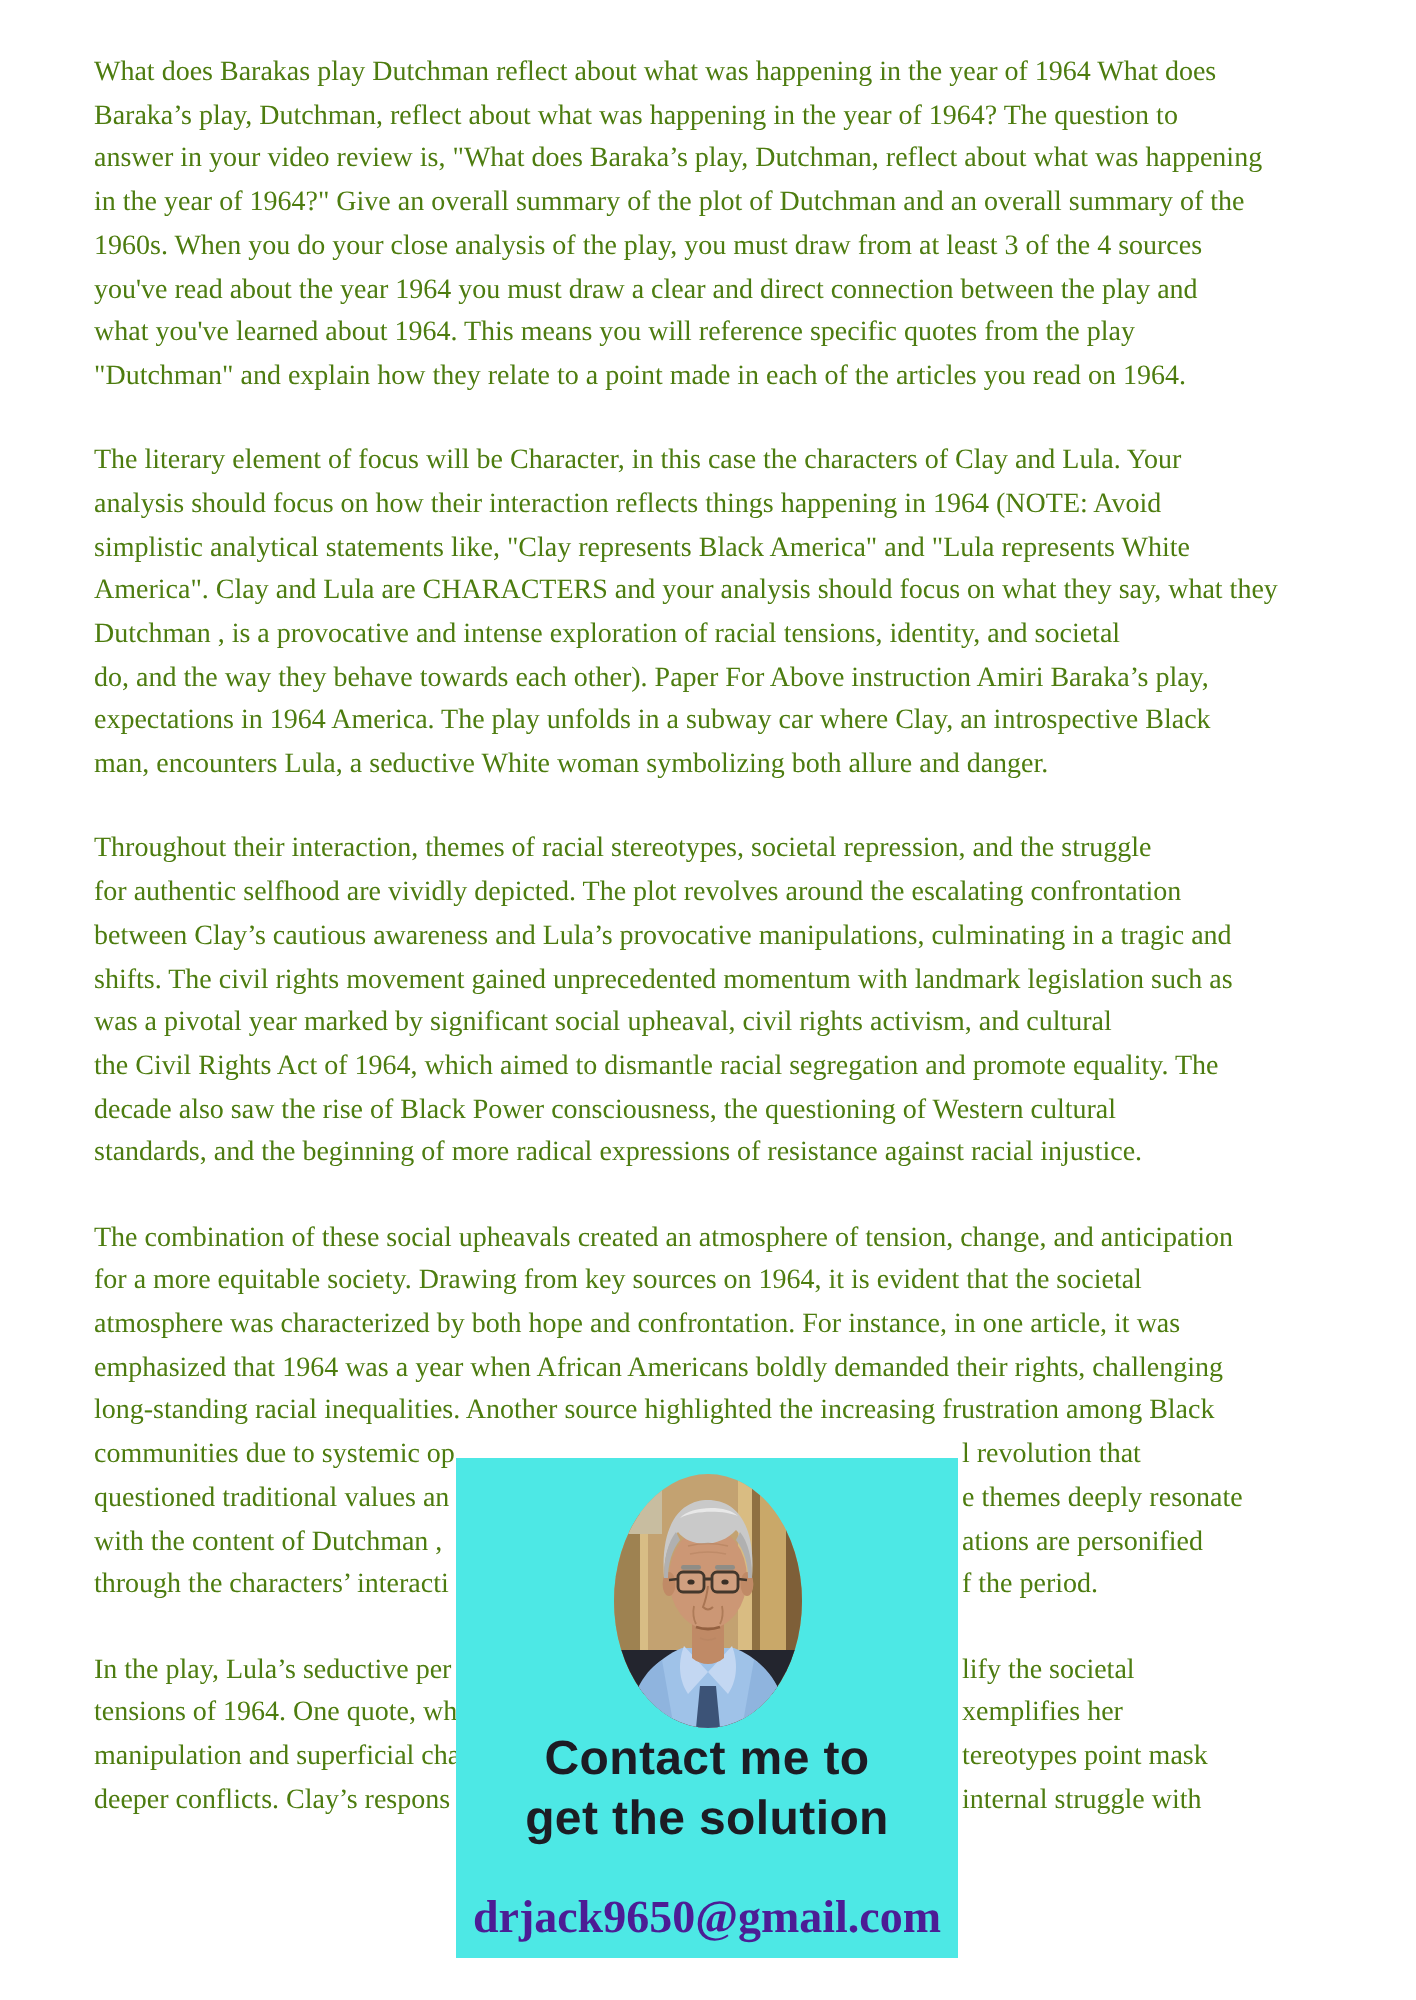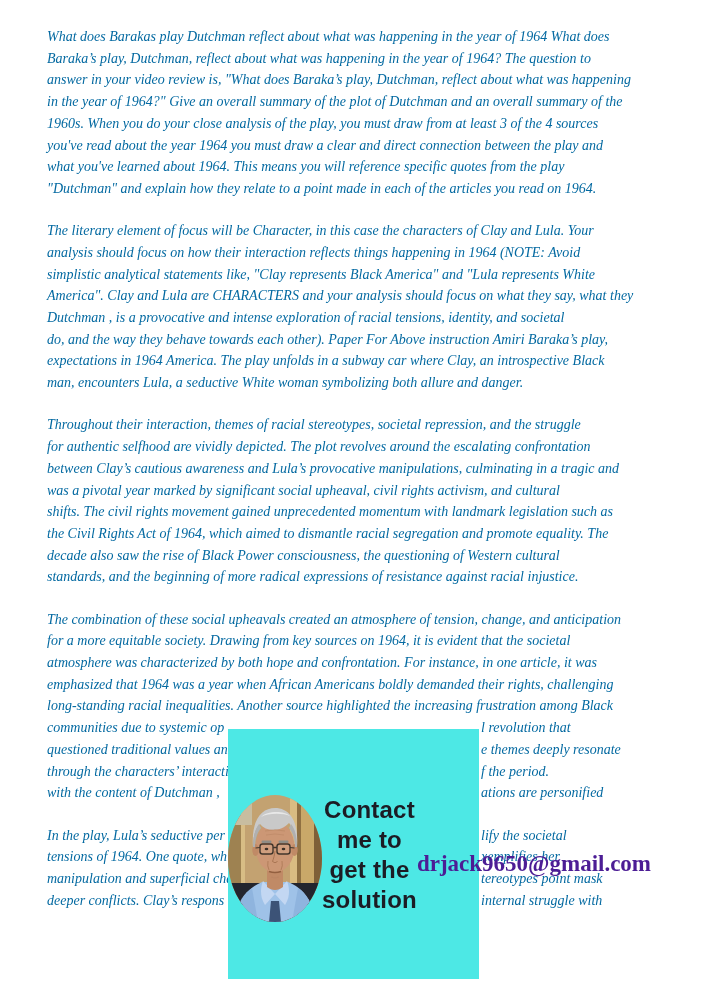--- a/index.html
+++ b/index.html
@@ -22,37 +22,36 @@
     color: #000000;
   }
   .paragraph {
     margin: 0 0 20.6px 0;
   }
   .line {
     position: relative;
     font-size: 14px;
     line-height: 21.7px;
     white-space: nowrap;
-    color: #0369a1;
-    font-style: italic;
+    color: #4d7c0f;
   }
   .frag-right {
     position: absolute;
     left: 434px;
     top: 0;
     white-space: nowrap;
   }
   .overlay {
     position: absolute;
     left: 228px;
     top: 729px;
     width: 251px;
     height: 250px;
     display: flex;
-    flex-direction: row;
+    flex-direction: column;
     align-items: center;
     z-index: 10;
   }
   .photo-wrap {
     width: 94px;
     height: 127px;
     margin-top: 8px;
     flex: 0 0 auto;
   }
   .photo-wrap svg { display: block; }
@@ -96,36 +95,36 @@
       <div class="line">America". Clay and Lula are CHARACTERS and your analysis should focus on what they say, what they</div>
       <div class="line">Dutchman , is a provocative and intense exploration of racial tensions, identity, and societal</div>
       <div class="line">do, and the way they behave towards each other). Paper For Above instruction Amiri Baraka’s play,</div>
       <div class="line">expectations in 1964 America. The play unfolds in a subway car where Clay, an introspective Black</div>
       <div class="line">man, encounters Lula, a seductive White woman symbolizing both allure and danger.</div>
     </div>
     <div class="paragraph">
       <div class="line">Throughout their interaction, themes of racial stereotypes, societal repression, and the struggle</div>
       <div class="line">for authentic selfhood are vividly depicted. The plot revolves around the escalating confrontation</div>
       <div class="line">between Clay’s cautious awareness and Lula’s provocative manipulations, culminating in a tragic and</div>
+      <div class="line">shifts. The civil rights movement gained unprecedented momentum with landmark legislation such as</div>
       <div class="line">was a pivotal year marked by significant social upheaval, civil rights activism, and cultural</div>
-      <div class="line">shifts. The civil rights movement gained unprecedented momentum with landmark legislation such as</div>
       <div class="line">the Civil Rights Act of 1964, which aimed to dismantle racial segregation and promote equality. The</div>
       <div class="line">decade also saw the rise of Black Power consciousness, the questioning of Western cultural</div>
       <div class="line">standards, and the beginning of more radical expressions of resistance against racial injustice.</div>
     </div>
     <div class="paragraph">
       <div class="line">The combination of these social upheavals created an atmosphere of tension, change, and anticipation</div>
       <div class="line">for a more equitable society. Drawing from key sources on 1964, it is evident that the societal</div>
       <div class="line">atmosphere was characterized by both hope and confrontation. For instance, in one article, it was</div>
       <div class="line">emphasized that 1964 was a year when African Americans boldly demanded their rights, challenging</div>
       <div class="line">long-standing racial inequalities. Another source highlighted the increasing frustration among Black</div>
       <div class="line"><span class="frag-left">communities due to systemic op</span><span class="frag-right">l revolution that</span></div>
       <div class="line"><span class="frag-left">questioned traditional values an</span><span class="frag-right">e themes deeply resonate</span></div>
+      <div class="line"><span class="frag-left">with the content of Dutchman ,</span><span class="frag-right">ations are personified</span></div>
       <div class="line"><span class="frag-left">through the characters’ interacti</span><span class="frag-right">f the period.</span></div>
-      <div class="line"><span class="frag-left">with the content of Dutchman ,</span><span class="frag-right">ations are personified</span></div>
     </div>
     <div class="paragraph">
       <div class="line"><span class="frag-left">In the play, Lula’s seductive per</span><span class="frag-right">lify the societal</span></div>
       <div class="line"><span class="frag-left">tensions of 1964. One quote, wh</span><span class="frag-right">xemplifies her</span></div>
       <div class="line"><span class="frag-left">manipulation and superficial cha</span><span class="frag-right">tereotypes point mask</span></div>
       <div class="line"><span class="frag-left">deeper conflicts. Clay’s respons</span><span class="frag-right">internal struggle with</span></div>
     </div>
   </div>
 
 <div class="overlay" style="background: rgb(77, 232, 229);">

